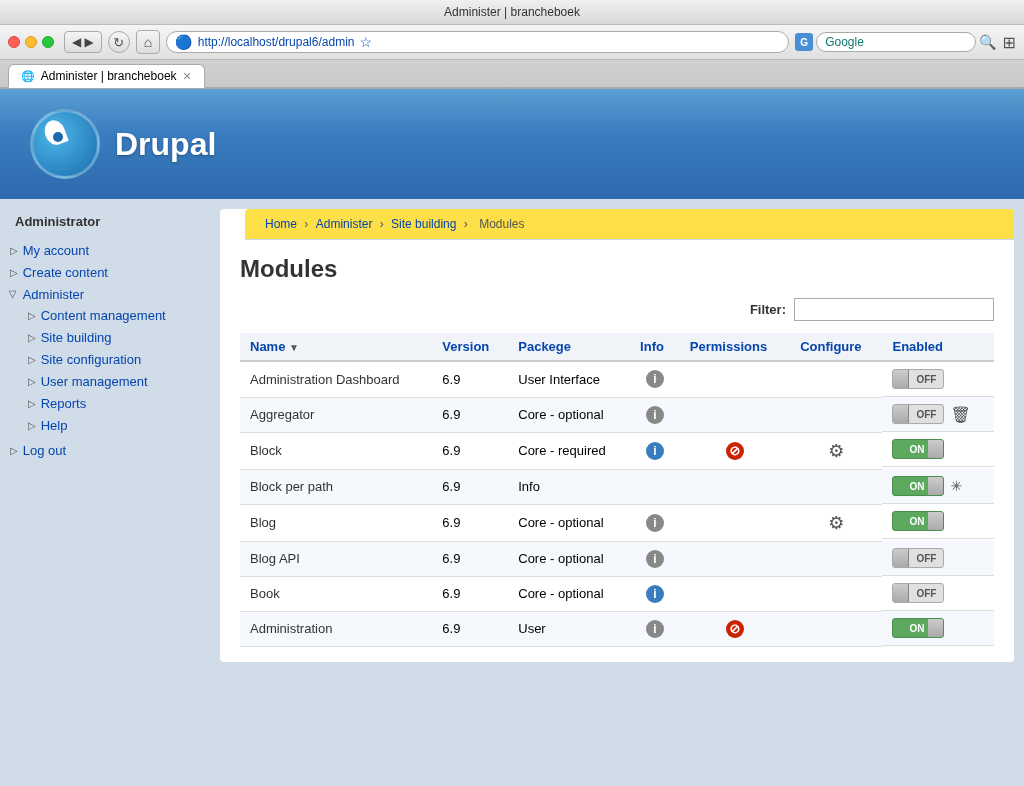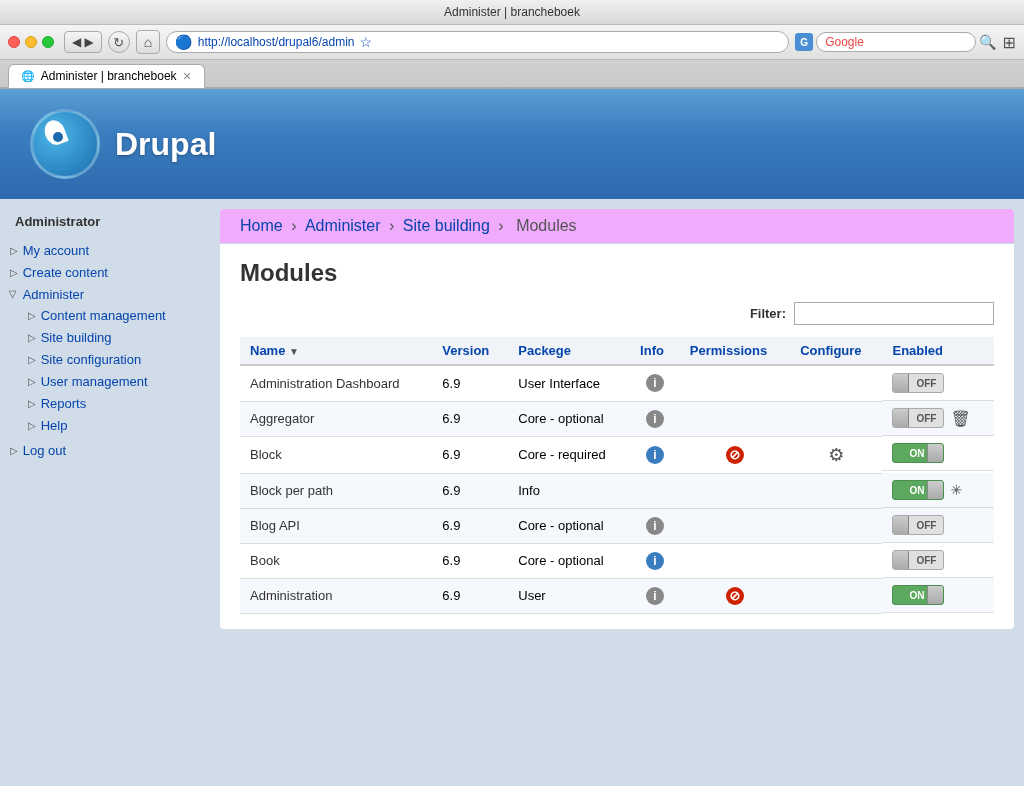--- a/index.html
+++ b/index.html
@@ -185,25 +185,26 @@
     .content-area {
       flex: 1;
       background: white;
       margin: 10px 10px 10px 0;
       border-radius: 4px;
       padding: 0;
     }
 
     
     .breadcrumb {
-      background: #f0abfc;
+      background: #fde047;
       padding: 8px 20px;
-      font-size: 16px;
+      font-size: 12px;
       border-bottom: 1px solid #c8d8e8;
       border-radius: 4px 4px 0 0;
+      margin-left: 25px;
     }
     .breadcrumb a { color: #0645ad; text-decoration: none; }
     .breadcrumb span { color: #555; margin: 0 4px; }
 
     
     .page-content { padding: 15px 20px; }
     .page-title {
       font-size: 24px;
       font-weight: bold;
       color: #333;
@@ -361,21 +362,21 @@
     <div class="address-bar">
       <span class="address-icon">🔵</span>
       <span>http://localhost/drupal6/admin</span>
       <span class="bookmark-btn">☆</span>
     </div>
     <div style="display:flex;align-items:center;gap:3px;">
       <div style="width:18px;height:18px;background:#4a8fd4;border-radius:3px;display:flex;align-items:center;justify-content:center;">
         <span style="color:white;font-size:10px;font-weight:bold;">G</span>
       </div>
       <div class="search-bar">
-        <span style="color:#ef4444;">Google</span>
+        <span style="color:#0f766e;">Google</span>
       </div>
       <span style="font-size:14px;color:#555;cursor:pointer;">🔍</span>
     </div>
     <div style="font-size:16px;color:#555;">⊞</div>
   </div>
   <div class="tab-bar">
     <div class="tab active">
       <span class="tab-icon">🌐</span>
       <span>Administer | brancheboek</span>
       <span class="tab-close">✕</span>
@@ -561,20 +562,34 @@
                 <td style="text-align: center;"></td>
                 <td style="text-align: center;"></td>
                 <td style="display: flex; align-items: center; gap: 6px;">
       <div class="toggle-btn toggle-on">
         <span class="toggle-label">ON</span>
         <span class="toggle-knob"></span>
       </div>
                   <span class="spinner-icon">✳</span>
                 </td>
               </tr>
+              <tr class="row-normal">
+                <td><span class="module-name">Blog</span></td>
+                <td>6.9</td>
+                <td>Core - optional</td>
+                <td style="text-align: center;"><span class="info-icon info-icon-gray">i</span></td>
+                <td style="text-align: center;"></td>
+                <td style="text-align: center;"><span class="gear-icon">⚙</span></td>
+                <td style="display: flex; align-items: center; gap: 6px;">
+      <div class="toggle-btn toggle-on">
+        <span class="toggle-label">ON</span>
+        <span class="toggle-knob"></span>
+      </div>
+                </td>
+              </tr>
               <tr class="row-alt">
                 <td><span class="module-name">Blog API</span></td>
                 <td>6.9</td>
                 <td>Core - optional</td>
                 <td style="text-align: center;"><span class="info-icon info-icon-gray">i</span></td>
                 <td style="text-align: center;"></td>
                 <td style="text-align: center;"></td>
                 <td style="display: flex; align-items: center; gap: 6px;">
       <div class="toggle-btn toggle-off">
         <span class="toggle-knob"></span>

